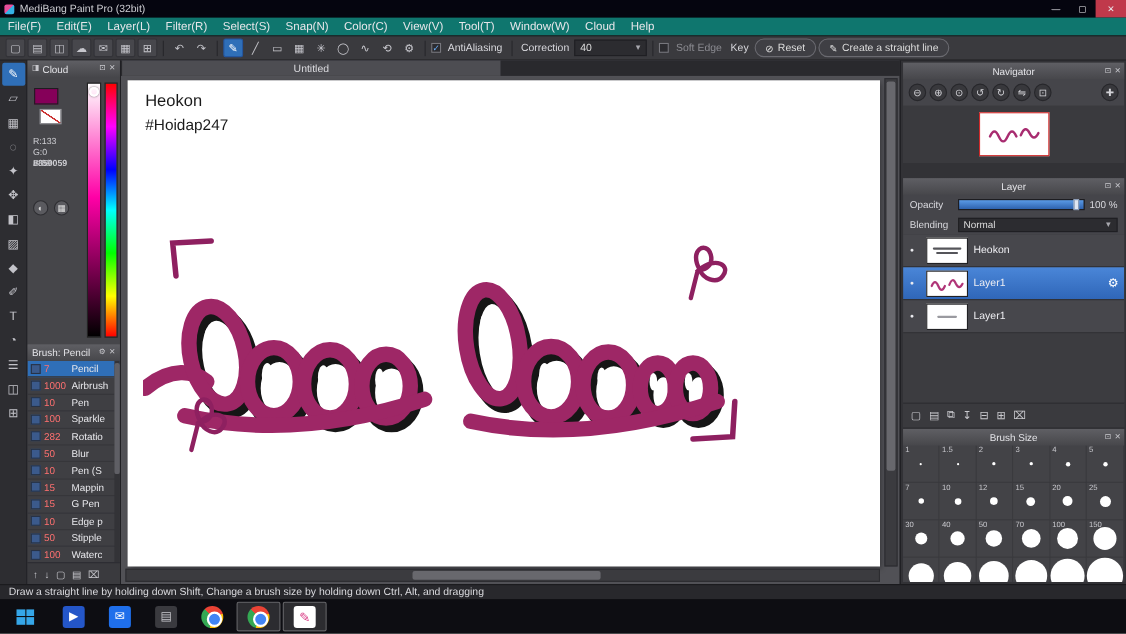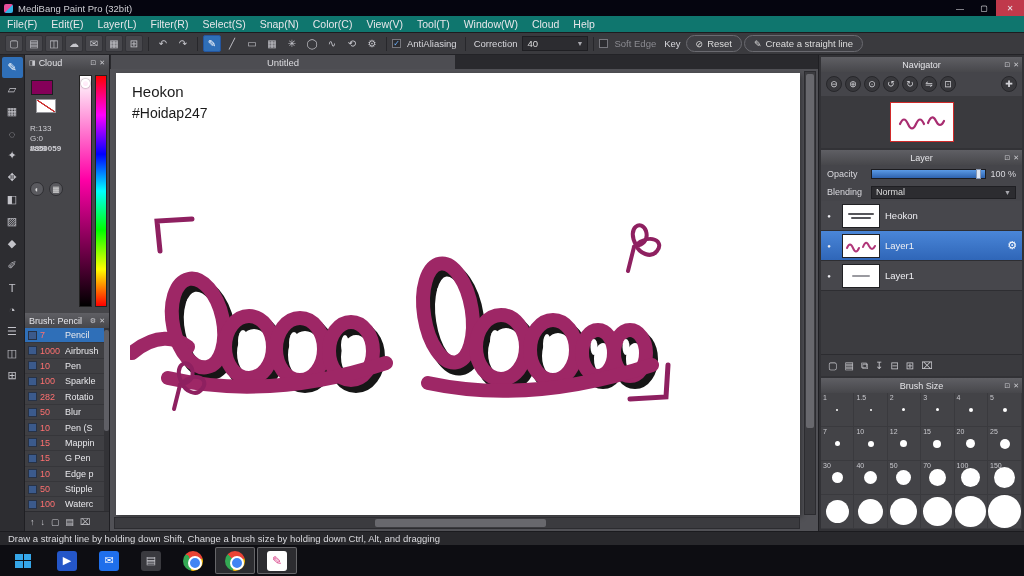--- a/index.html
+++ b/index.html
@@ -459,21 +459,21 @@
             <svg width="56" height="32" viewBox="0 0 56 32">
               <g fill="none" stroke="#a82c70" stroke-width="2.2" stroke-linecap="round">
                 <path d="M6,18 q4,-9 8,0 q4,9 8,0 q4,-9 8,0"></path>
                 <path d="M34,17 q4,-10 8,-2 q4,8 8,0"></path>
               </g>
             </svg>
           </div>
         </div>
       </div>
 
-      <div class="rpanel" style="flex:0 0 226px;">
+      <div class="rpanel" style="flex:0 0 226px;margin-top:12px;">
         <div class="panel-header centered">
           <span class="ph-title">Layer</span>
           <span class="ph-right">
             <span class="ph-icon">⊡</span>
             <span class="ph-icon">✕</span>
           </span>
         </div>
         <div class="lp-row">
           <span class="lp-label">Opacity</span>
           <span class="op-slider">

